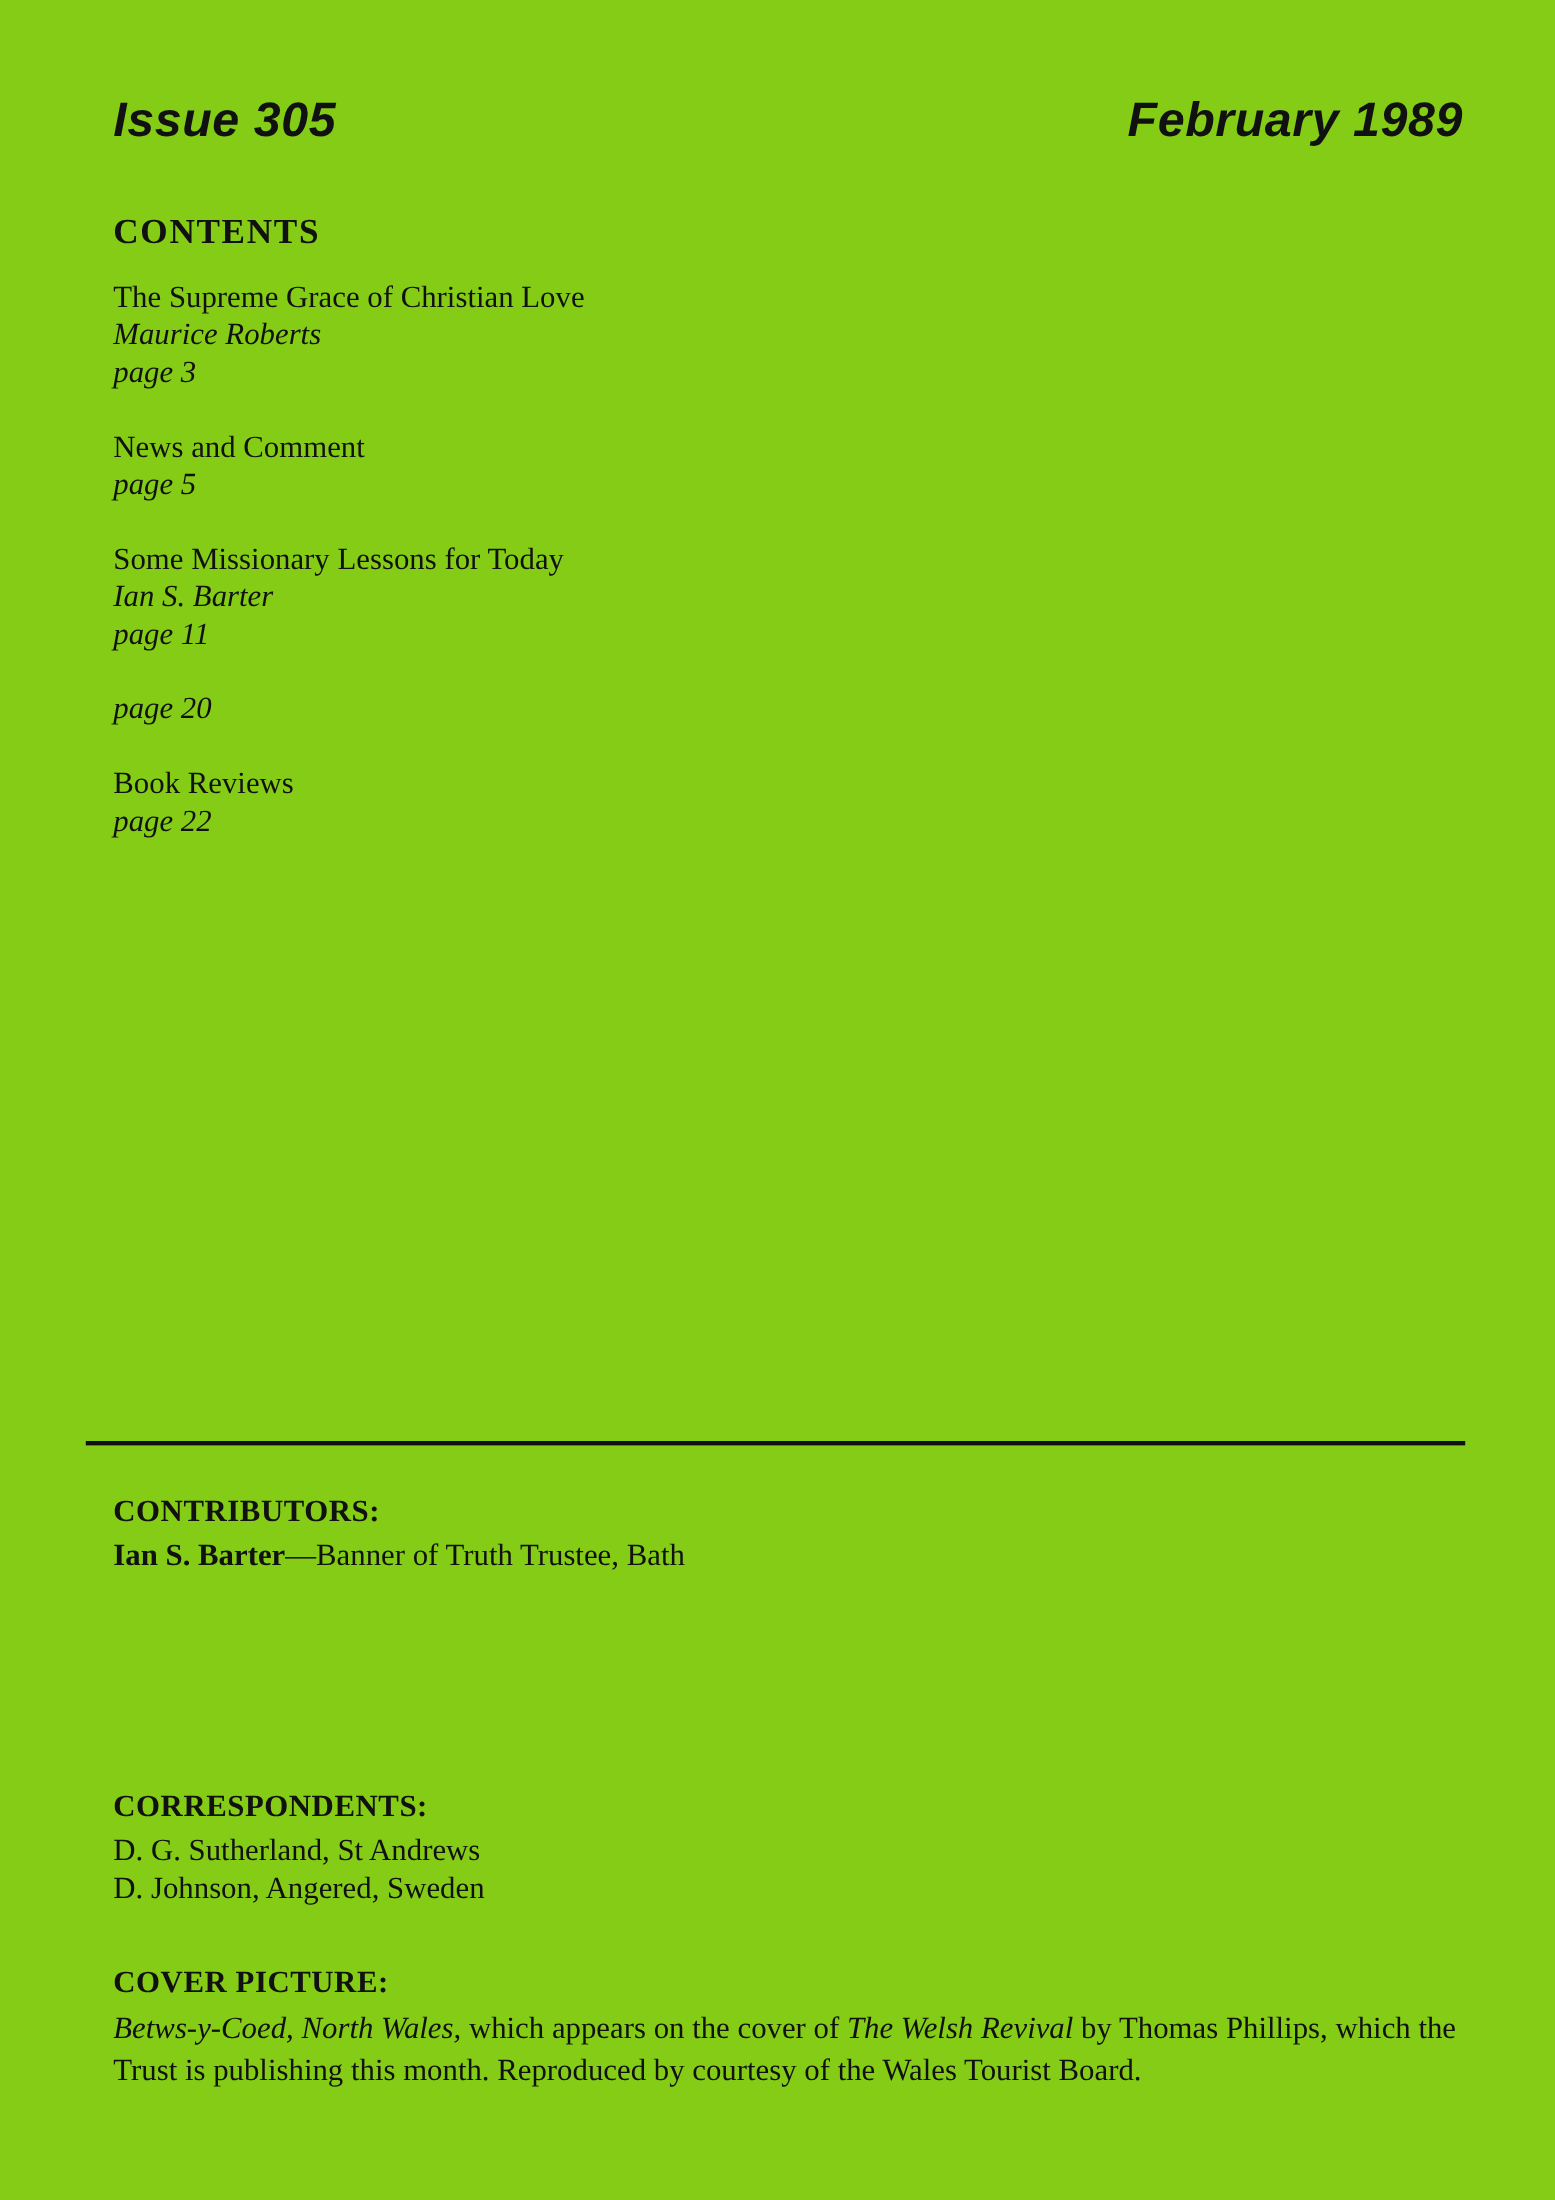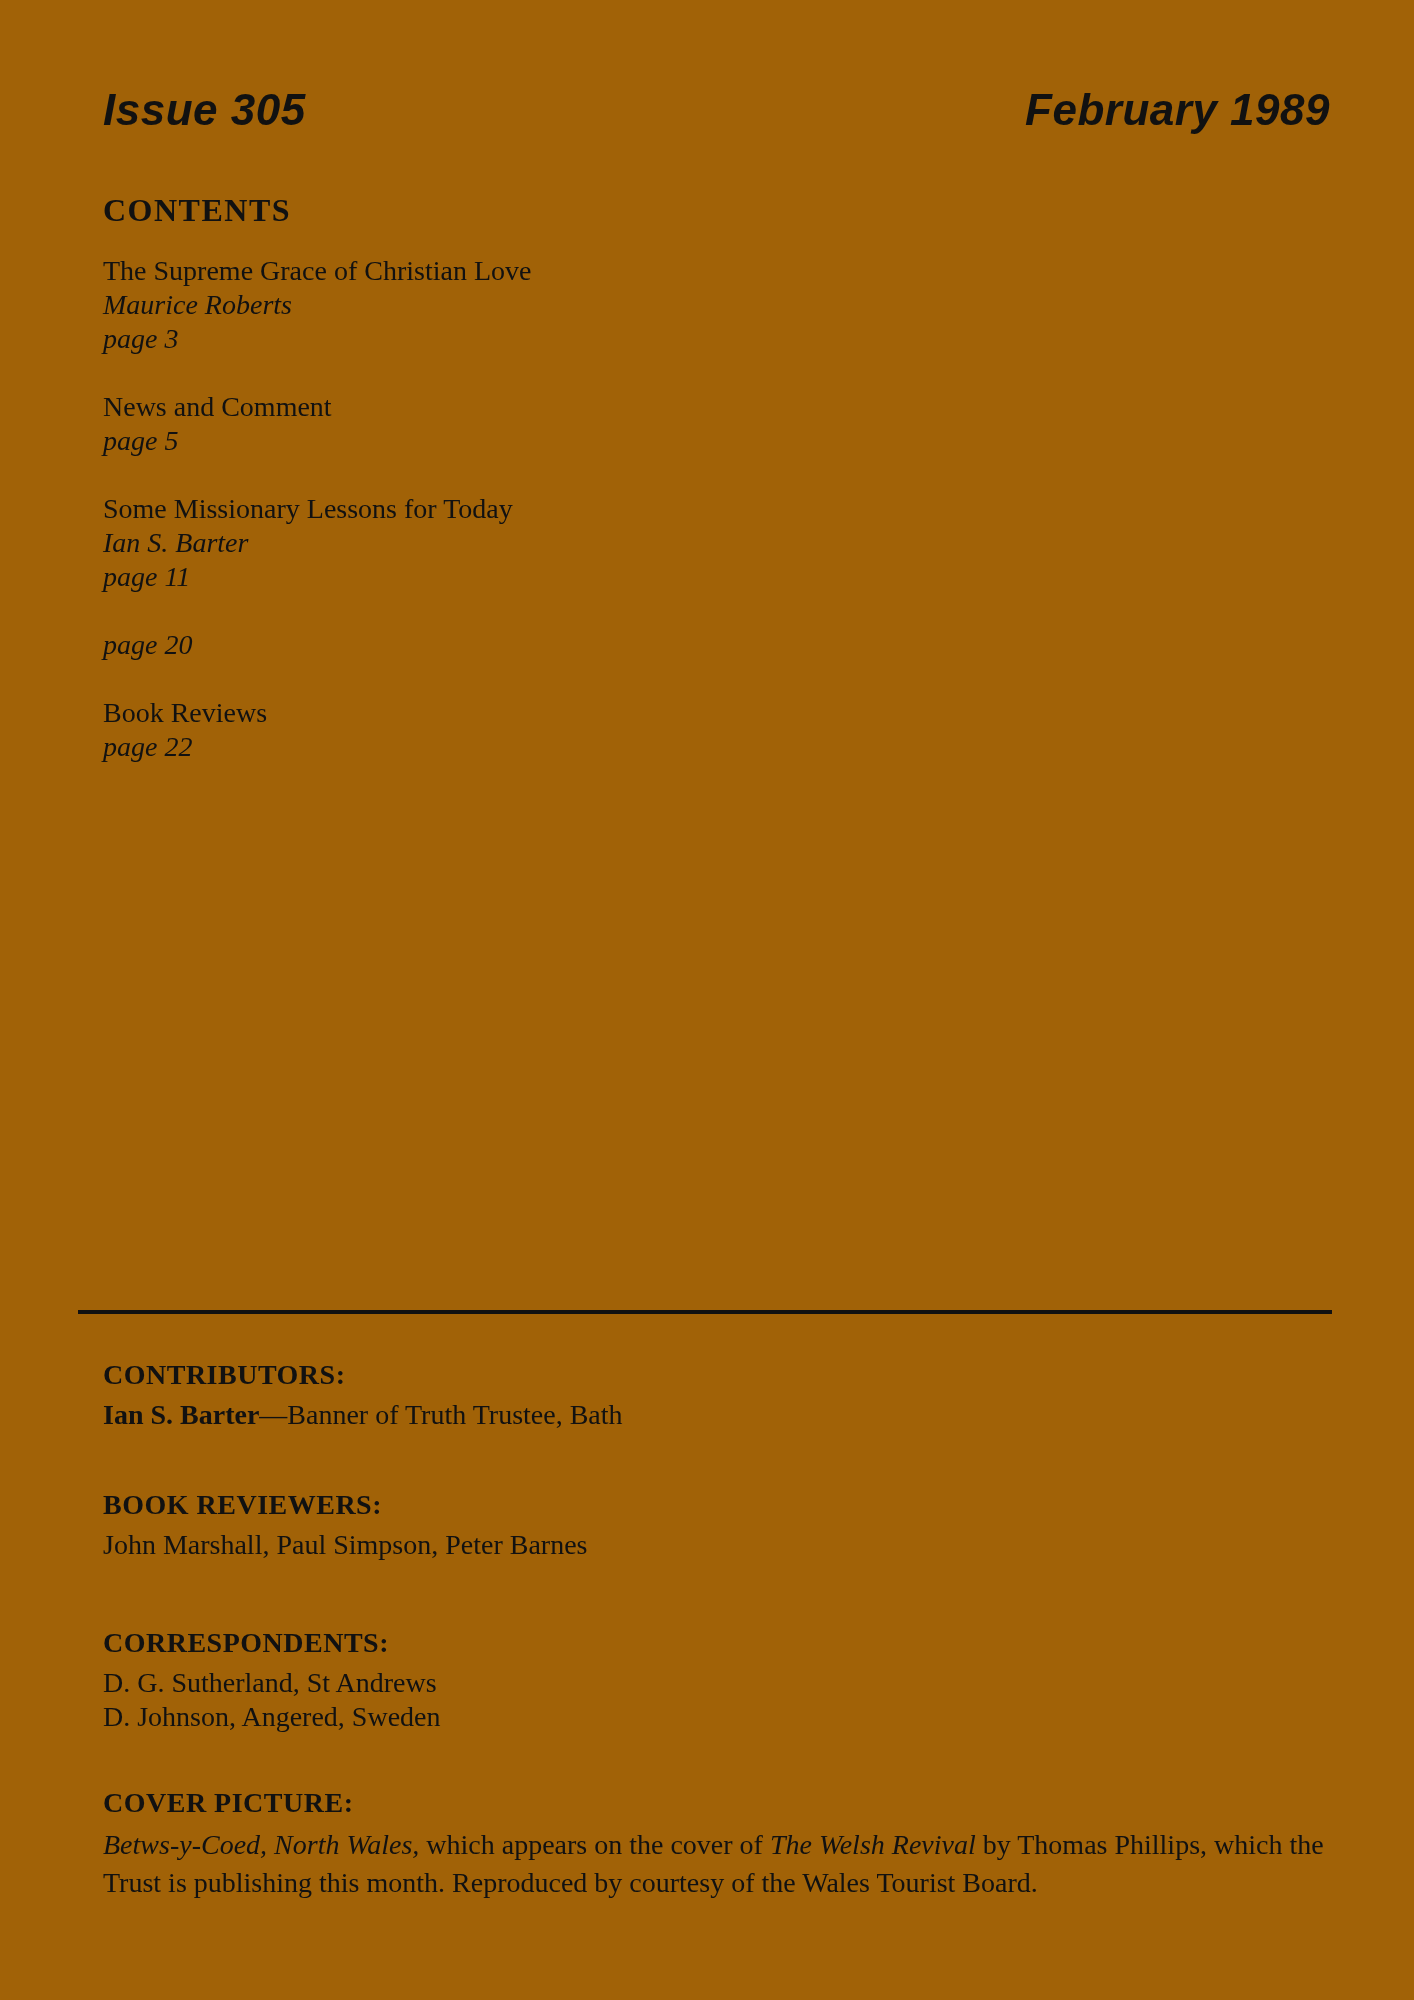--- a/index.html
+++ b/index.html
@@ -4,21 +4,21 @@
 <style>
   html, body {
     margin: 0;
     padding: 0;
     background: #e8e8e8;
   }
   .page {
     position: relative;
     width: 1414px;
     height: 2000px;
-    background: #a16207;
+    background: #84cc16;
     margin: 0 auto;
     color: #111111;
     font-family: "Liberation Serif", serif;
     overflow: hidden;
   }
   
   .masthead {
     position: absolute;
     top: 85px;
     left: 103px;
@@ -119,24 +119,20 @@
     </div>
   </div>
 
   <div class="divider"></div>
 
   <div class="section sec-contributors">
     <div class="section-heading">CONTRIBUTORS:</div>
     <div><span class="bold">Ian S. Barter</span><span>—Banner of Truth Trustee, Bath</span></div>
   </div>
 
-  <div class="section sec-book-reviewers">
-    <div class="section-heading">BOOK REVIEWERS:</div>
-    <div>John Marshall, Paul Simpson, Peter Barnes</div>
-  </div>
 
   <div class="section sec-correspondents">
     <div class="section-heading">CORRESPONDENTS:</div>
     <div>D. G. Sutherland, St Andrews</div>
     <div>D. Johnson, Angered, Sweden</div>
   </div>
 
   <div class="section sec-cover-picture">
     <div class="section-heading">COVER PICTURE:</div>
     <div class="cover-text"><span class="it">Betws-y-Coed, North Wales,</span><span> which appears on the cover of </span><span class="it">The Welsh Revival</span><span> by Thomas Phillips, which the Trust is publishing this month. Reproduced by courtesy of the Wales Tourist Board.</span></div>

